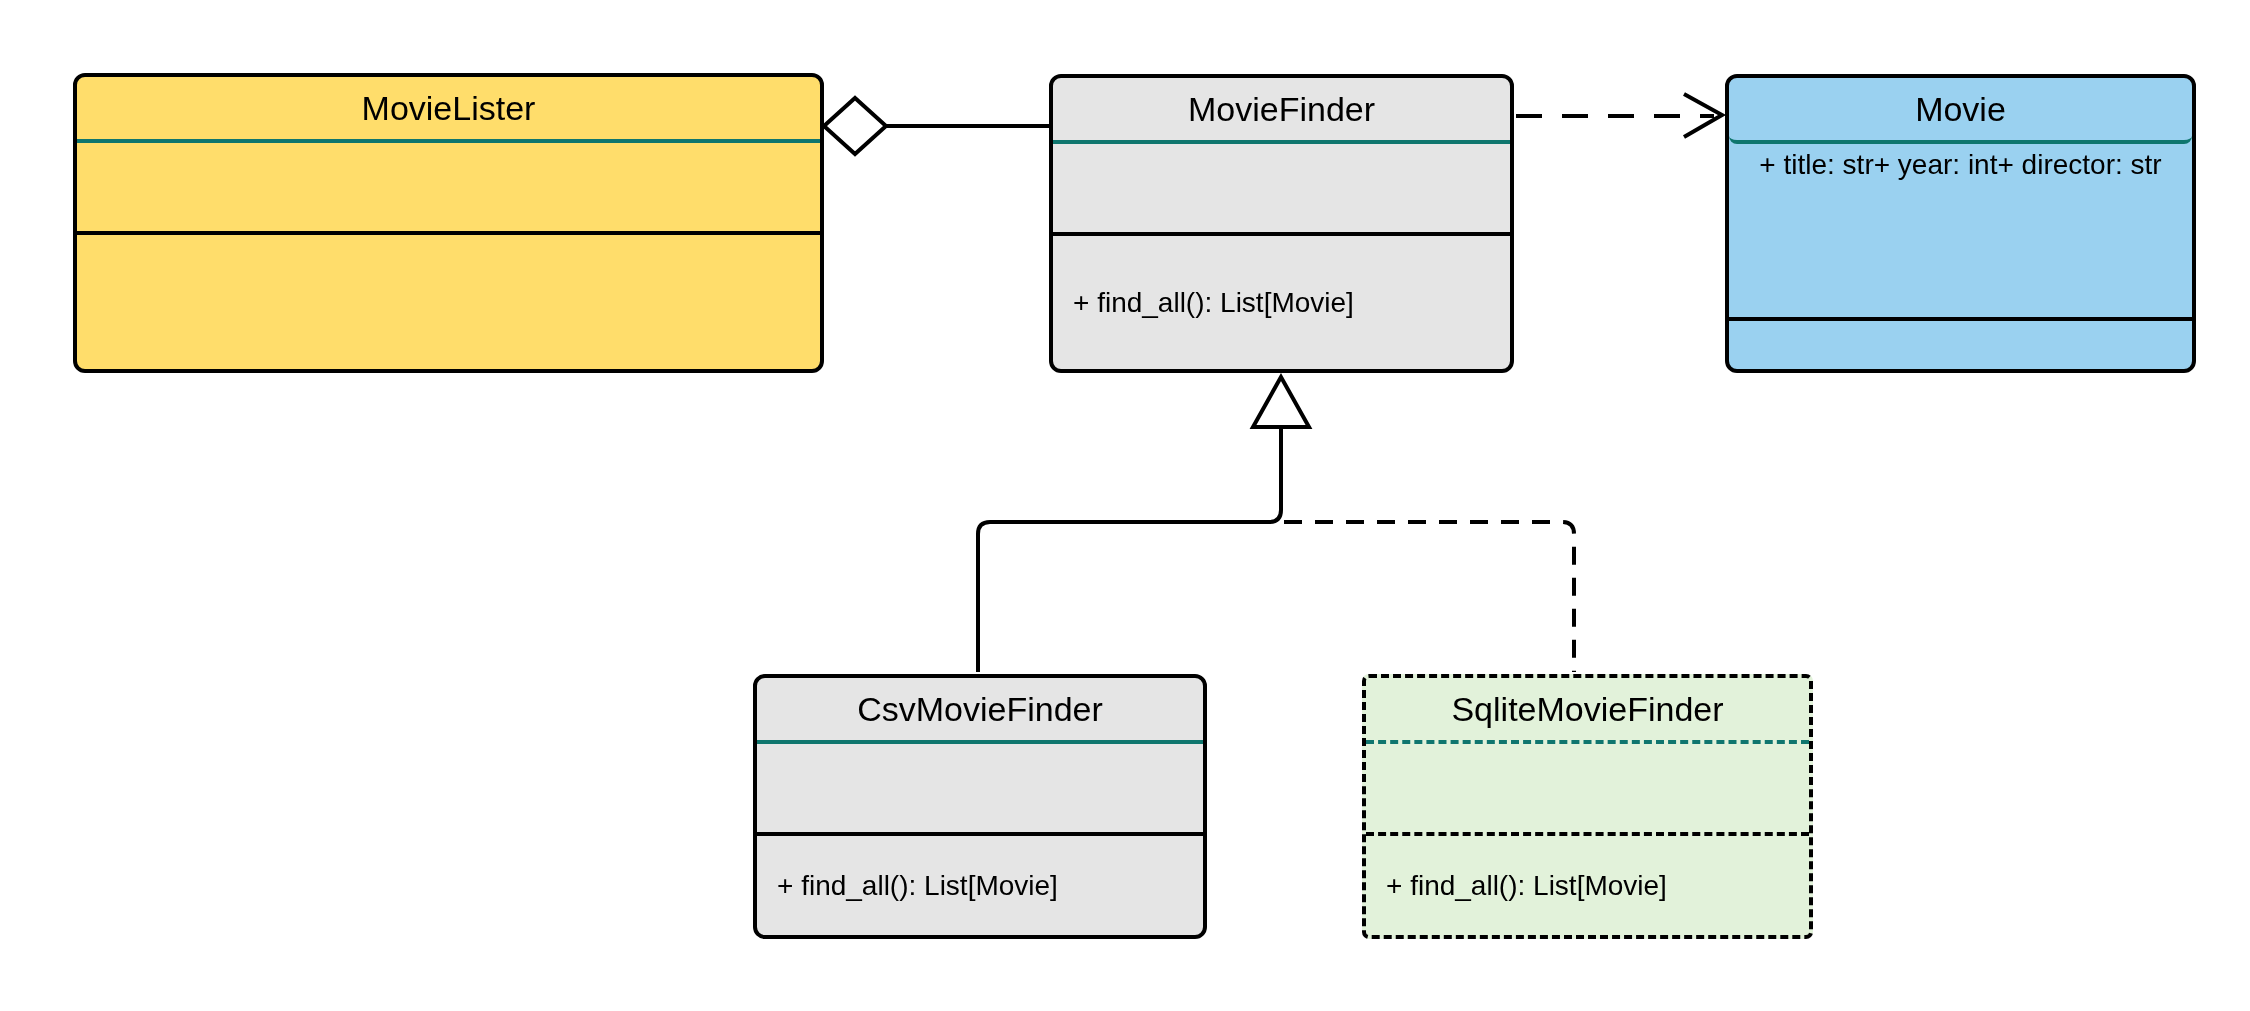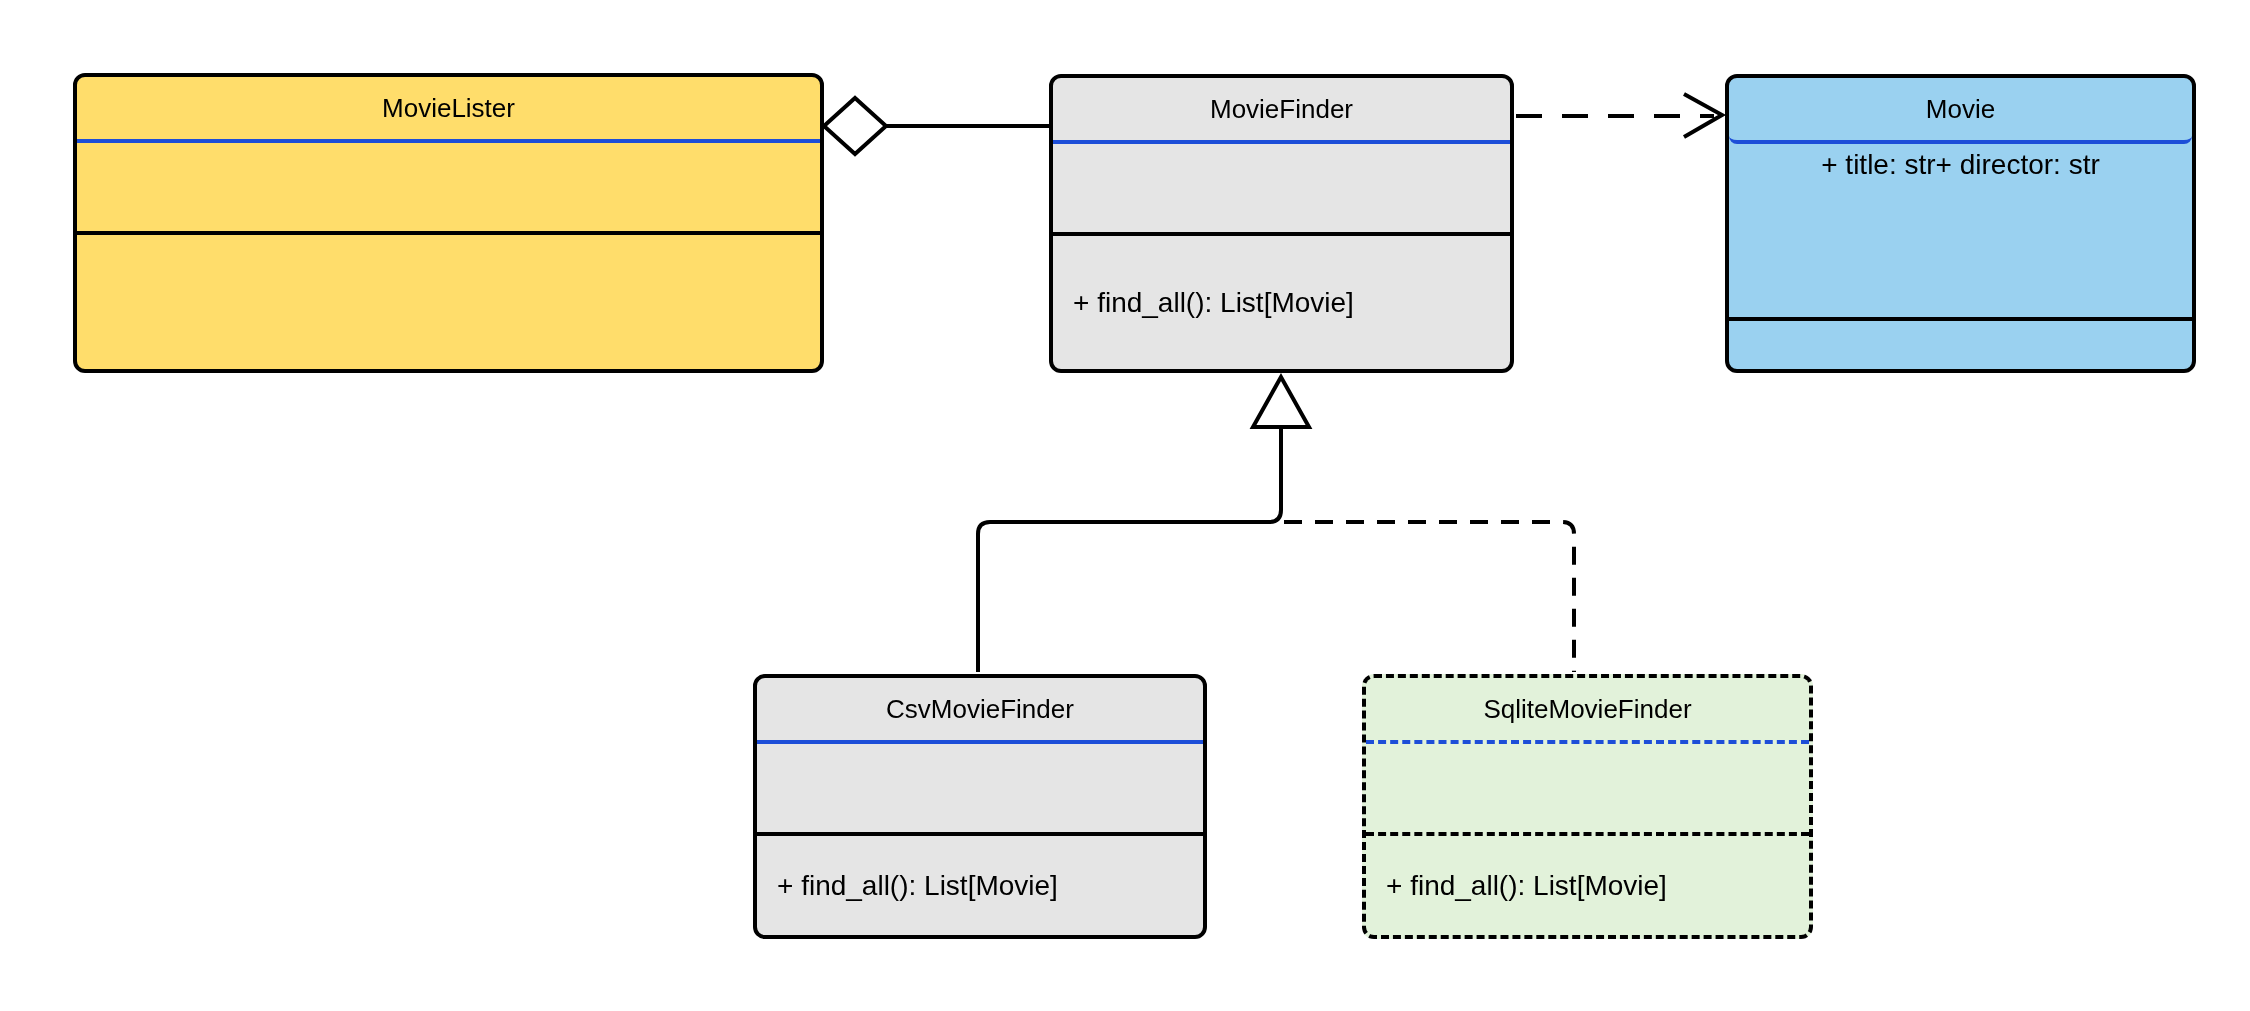--- a/index.html
+++ b/index.html
@@ -25,22 +25,22 @@
     border-radius: 12px;
     display: flex;
     flex-direction: column;
     overflow: hidden;
   }
   .uml .sec-title {
     flex: 0 0 auto;
     display: flex;
     align-items: center;
     justify-content: center;
-    font-size: 26px;
-    border-bottom: 4px solid #1d4ed8;
+    font-size: 34px;
+    border-bottom: 4px solid #0f766e;
   }
   .uml .sec-attrs {
     flex: 0 0 auto;
     border-bottom: 4px solid #000000;
     display: flex;
     justify-content: center;
     padding: 0 20px;
     font-size: 28px;
     line-height: 42px;
   }
@@ -49,21 +49,21 @@
     display: flex;
     flex-direction: column;
     justify-content: center;
     padding: 0 20px;
     font-size: 28px;
     line-height: 42px;
   }
   .fill-yellow { background: #FFDD6B; }
   .fill-green  { background: #e5e5e5; }
   .fill-blue   { background: #9AD1F0; }
-  .fill-palegreen { background: #E2F2DA; }
+  .fill-palegreen { background: #E2F2DA; border-radius: 7px; }
   .uml.dashed { border-style: dashed; }
   .uml.dashed .sec-title { border-bottom-style: dashed; }
   .uml.dashed .sec-attrs { border-bottom-style: dashed; }
 </style>
 </head>
 <body>
 
 <div class="canvas">
 
   <svg class="connector-layer" viewBox="0 0 2250 1011">
@@ -95,20 +95,21 @@
     <div class="sec-attrs" style="height:92px;"></div>
     <div class="sec-methods">
       <div>+ find_all(): List[Movie]</div>
     </div>
   </div>
 
   <div class="uml fill-blue" style="left:1725px; top:74px; width:471px; height:299px;">
     <div class="sec-title" style="height:66px;border-radius:8px;">Movie</div>
     <div class="sec-attrs" style="height:177px;">
       <div>+ title: str</div>
+      <div>+ year: int</div>
       <div>+ director: str</div>
     </div>
     <div class="sec-methods"></div>
   </div>
 
   <div class="uml fill-green" style="left:753px; top:674px; width:454px; height:265px;">
     <div class="sec-title" style="height:66px;">CsvMovieFinder</div>
     <div class="sec-attrs" style="height:92px;"></div>
     <div class="sec-methods">
       <div>+ find_all(): List[Movie]</div>

